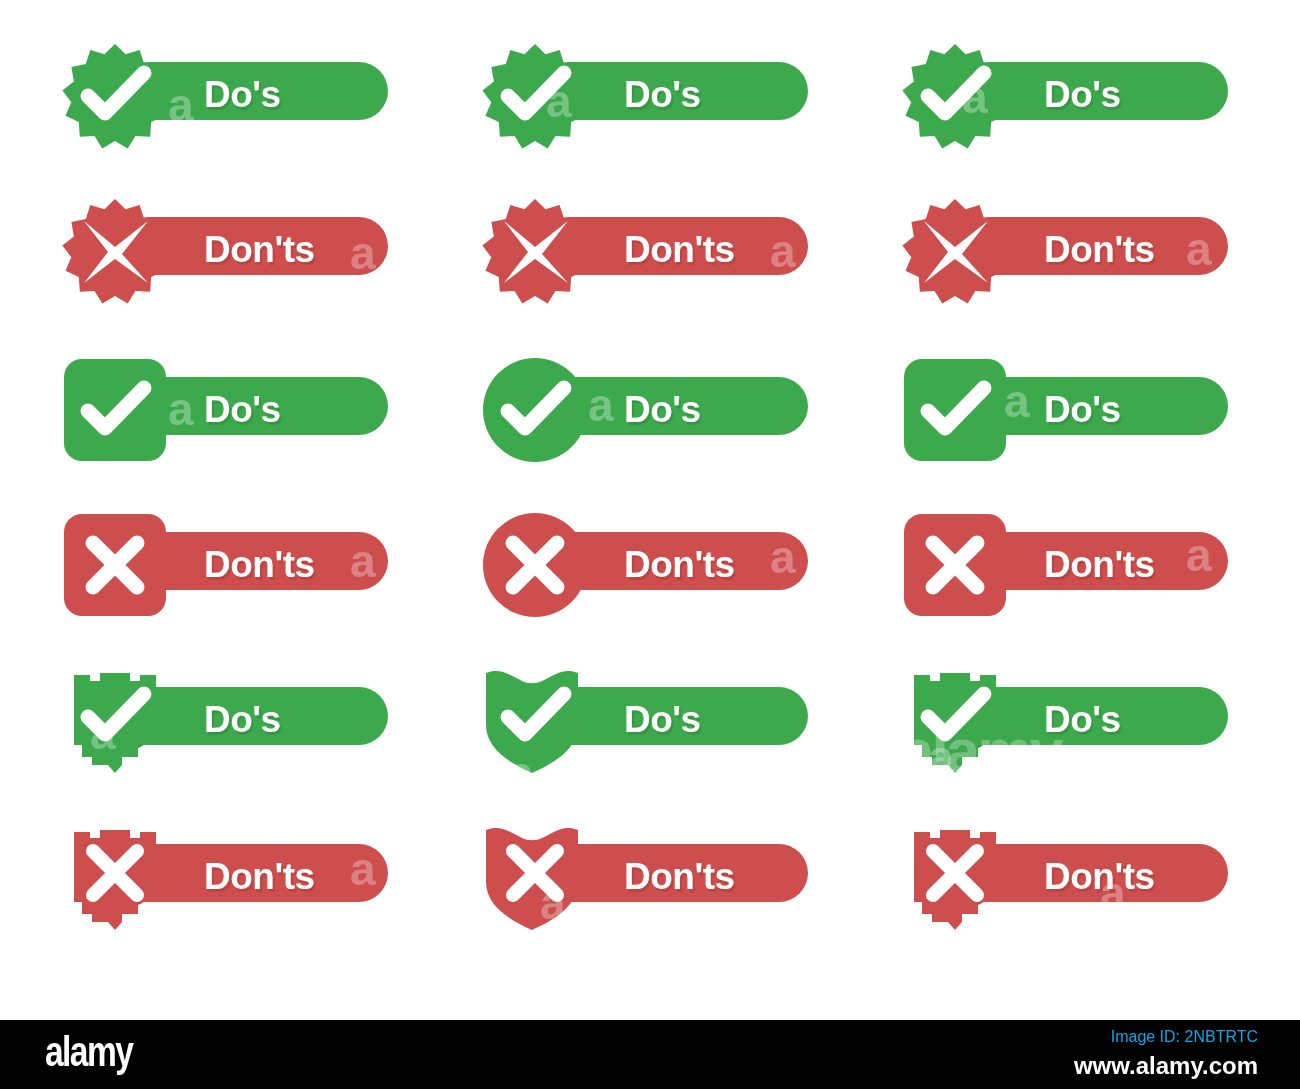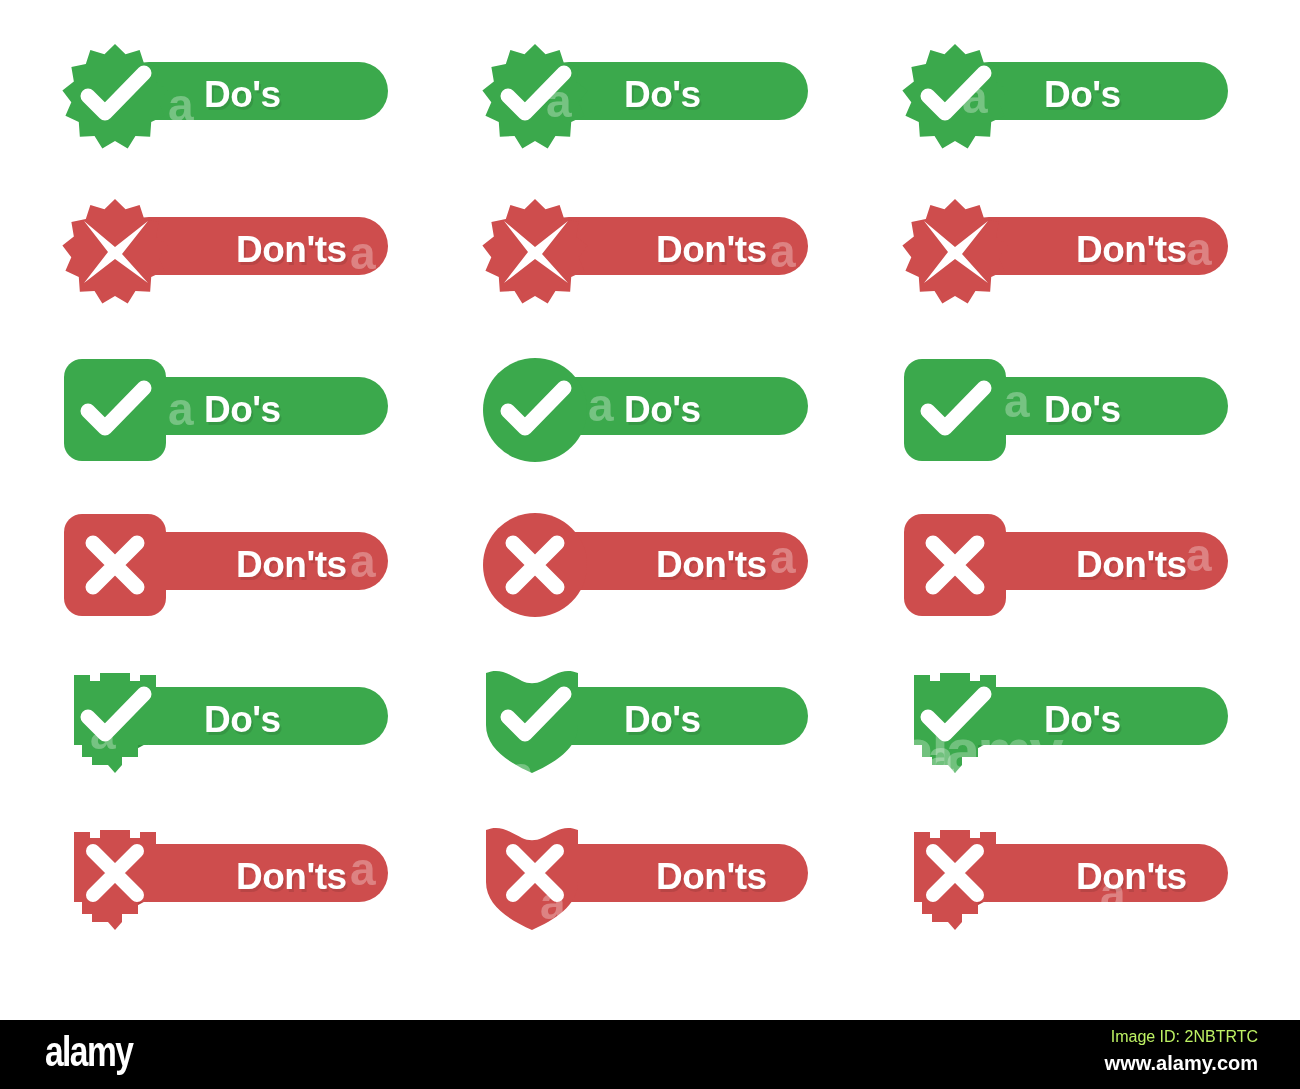--- a/index.html
+++ b/index.html
@@ -40,21 +40,21 @@
     top:0;
     height:66px;
     line-height:66px;
     font-size:37px;
     font-weight:bold;
     color:#ffffff;
     letter-spacing:-0.5px;
     white-space:nowrap;
     text-shadow:2px 3px 0 rgba(0,0,0,0.10);
   }
-  .badge.red .label{ text-shadow:2px 3px 0 rgba(0,0,0,0.10);margin-left:32px; }
+  .badge.red .label{ text-shadow:2px 3px 0 rgba(0,0,0,0.10); }
 
   
   .tab{
     position:absolute;
     left:52px;
     top:24px;
     width:46px;
     height:62px;
   }
 
@@ -98,28 +98,28 @@
     letter-spacing:-2px;
     color:#ffffff;
     transform:scaleX(0.78);
     transform-origin:left top;
   }
   #footer .imgid{
     position:absolute;
     right:42px;
     top:8px;
     font-size:16px;
-    color:#bef264;
+    color:#0ea5e9;
     font-family:"Liberation Sans", sans-serif;
   }
   #footer .site{
     position:absolute;
     right:42px;
     top:32px;
-    font-size:20px;
+    font-size:24px;
     font-weight:bold;
     color:#ffffff;
     font-family:"Liberation Sans", sans-serif;
   }
 </style>
 </head>
 <body>
 
 <div id="stage">
     <div class="badge green" style="left: 60px; top: 40px;">

